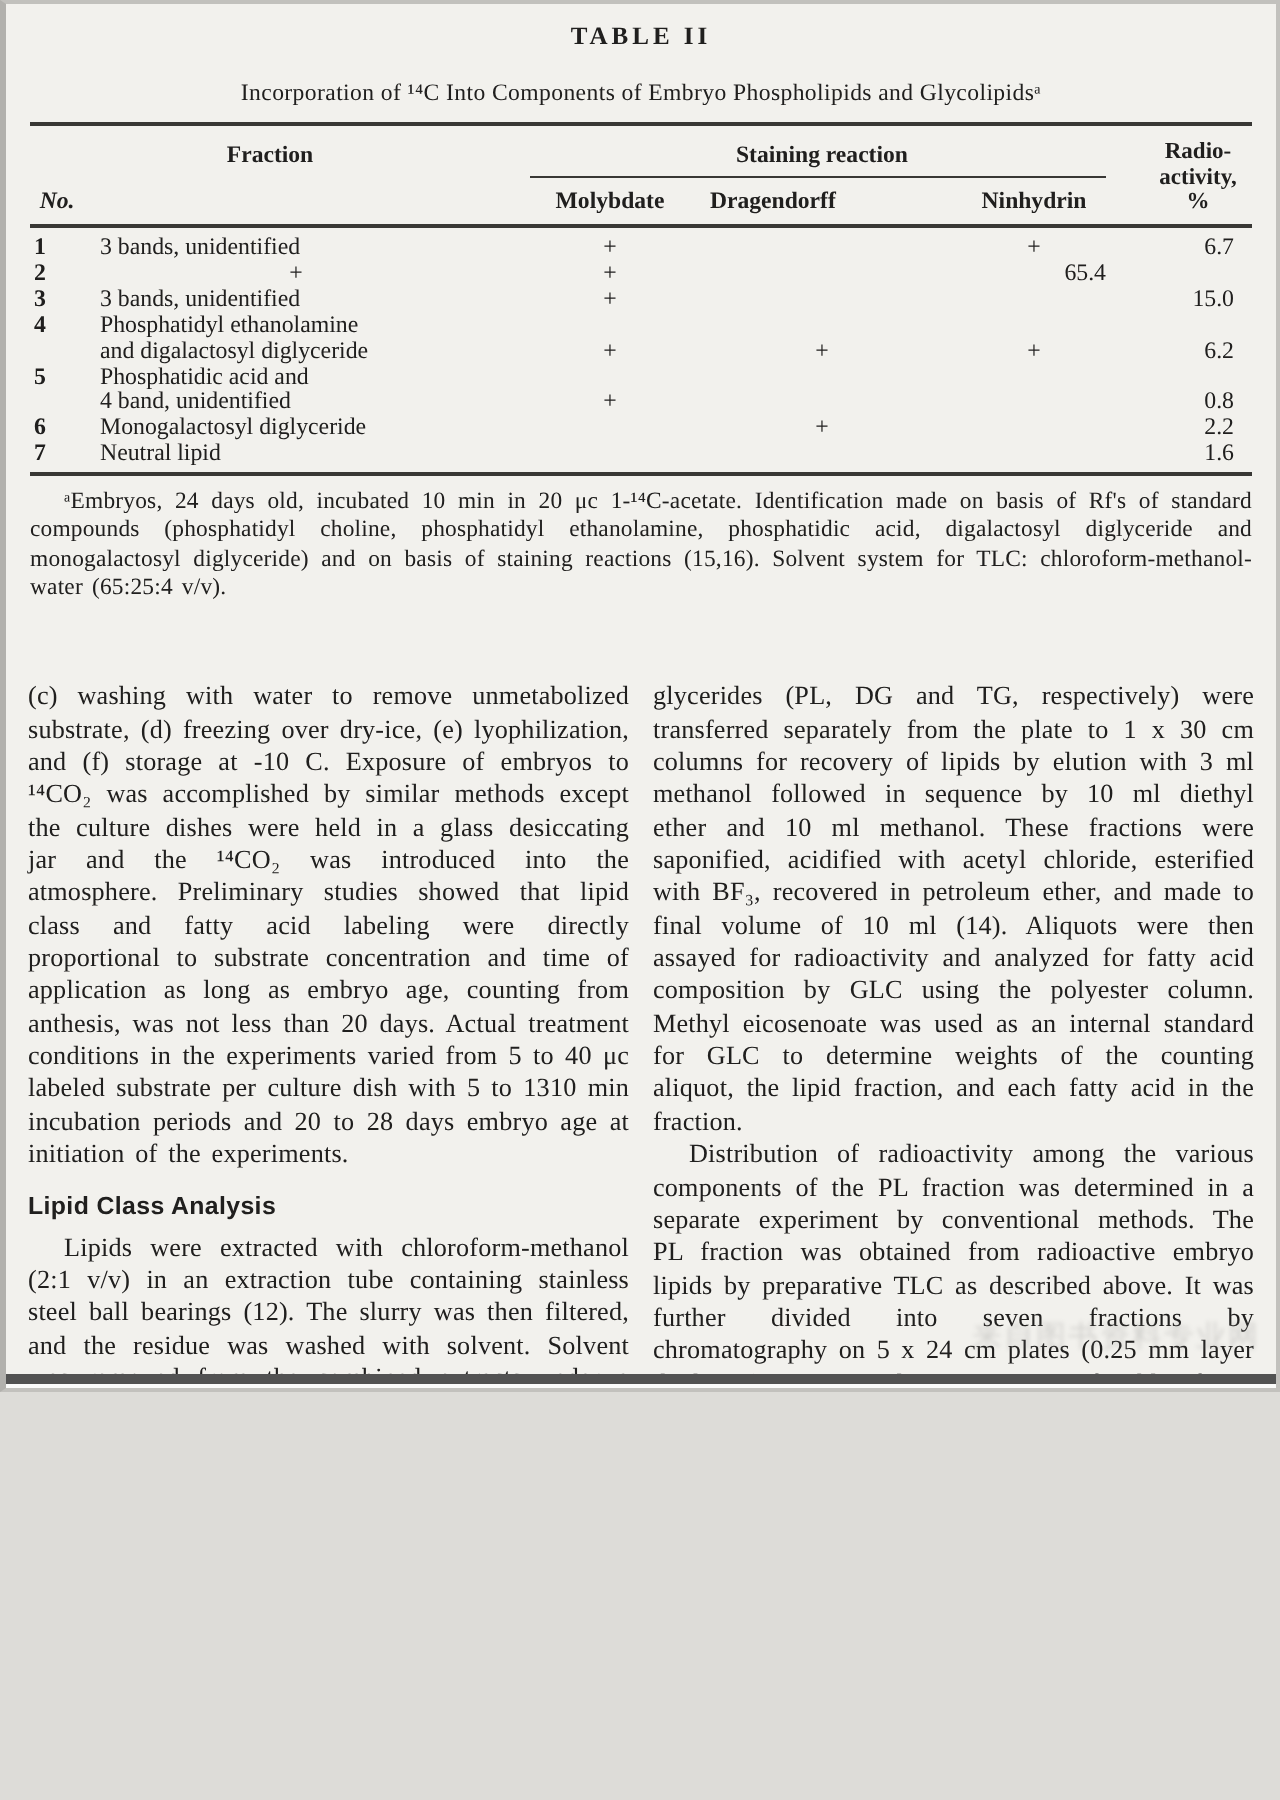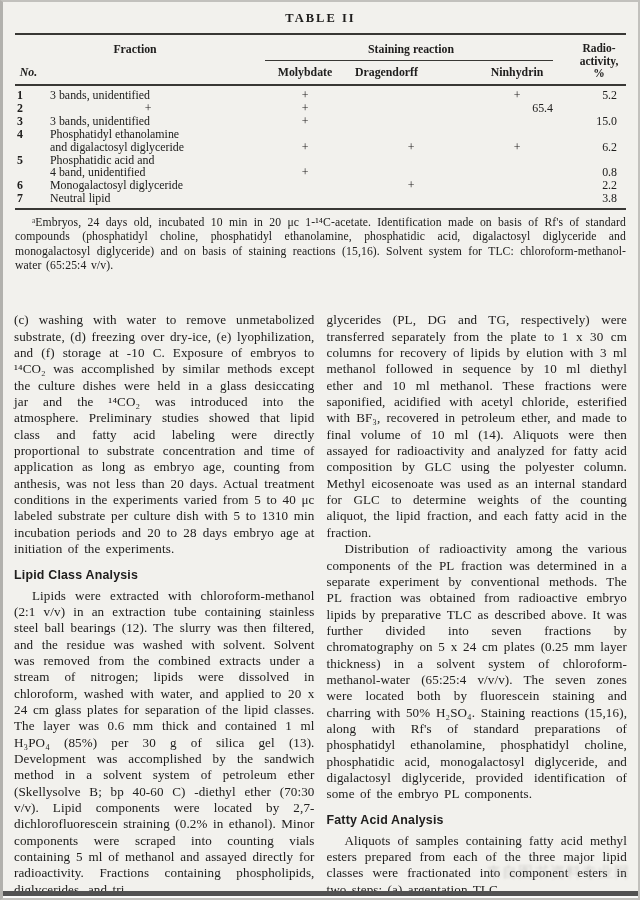--- a/index.html
+++ b/index.html
@@ -1,17 +1,17 @@
 <!DOCTYPE html>
 <html><head>
 <meta charset="utf-8">
 <style>
   html,body{margin:0;padding:0;background:#dddcd8;font-family:"Liberation Serif","DejaVu Serif",serif;}
   .page{
-    width:640px;height:900px;box-sizing:border-box;position:relative;
+    width:640px;height:696px;box-sizing:border-box;position:relative;
     background:#f2f1ed;border:2px solid #c2c1bd;border-left:3px solid #b2b1ad;
     overflow:hidden;color:#222120;
   }
   .content{filter:blur(0.25px) contrast(1.02);}
   
   .tblwrap{padding:0 12px;}
   .tbl-caption{
     text-align:center;font-weight:bold;font-size:12.5px;letter-spacing:2px;
     margin-top:9px;
   }
@@ -66,20 +66,21 @@
   }
 </style>
 </head>
 <body>
 
 <div class="page">
   <div class="content">
 
     <div class="tblwrap">
       <div class="tbl-caption">TABLE II</div>
+      <div class="tbl-title">Incorporation of ¹⁴C Into Components of Embryo Phospholipids and Glycolipidsᵃ</div>
       <hr class="rule rule-top">
 
       <div class="t-grid t-head">
         <div class="h-group h-fraction">Fraction</div>
         <div class="h-group h-staining">
           <span class="lbl">Staining reaction</span>
           <div class="underline"></div>
         </div>
         <div class="h-radio">
           <span>Radio-</span><br>
@@ -94,21 +95,21 @@
 
       <hr class="rule rule-mid">
 
       <div class="t-rows">
           <div class="t-row">
             <div class="c-no">1</div>
             <div class="c-id">3 bands, unidentified</div>
             <div class="c-mark">+</div>
             <div class="c-mark"></div>
             <div class="c-mark">+</div>
-            <div class="c-act">5.2</div>
+            <div class="c-act">6.7</div>
           </div>
           <div class="t-row">
             <div class="c-no">2</div>
             <div class="c-mark">+</div>
             <div class="c-mark">+</div>
             <div class="c-mark"></div>
             <div class="c-act">65.4</div>
           </div>
           <div class="t-row">
             <div class="c-no">3</div>
@@ -157,21 +158,21 @@
             <div class="c-mark">+</div>
             <div class="c-mark"></div>
             <div class="c-act">2.2</div>
           </div>
           <div class="t-row">
             <div class="c-no">7</div>
             <div class="c-id">Neutral lipid</div>
             <div class="c-mark"></div>
             <div class="c-mark"></div>
             <div class="c-mark"></div>
-            <div class="c-act">3.8</div>
+            <div class="c-act">1.6</div>
           </div>
         </div>
 
       <hr class="rule rule-bot">
 
       <p class="footnote">ᵃEmbryos, 24 days old, incubated 10 min in 20 μc 1-¹⁴C-acetate. Identification made on basis of Rf's of standard compounds (phosphatidyl choline, phosphatidyl ethanolamine, phosphatidic acid, digalactosyl diglyceride and monogalactosyl diglyceride) and on basis of staining reactions (15,16). Solvent system for TLC: chloroform-methanol-water (65:25:4 v/v).</p>
     </div>
 
     <div class="bodycols">
       <div class="col">

